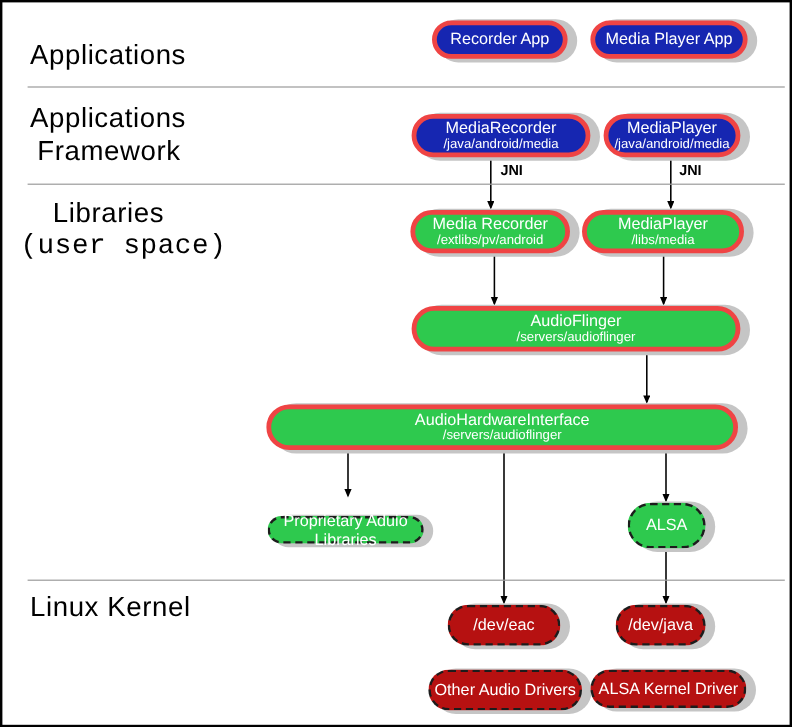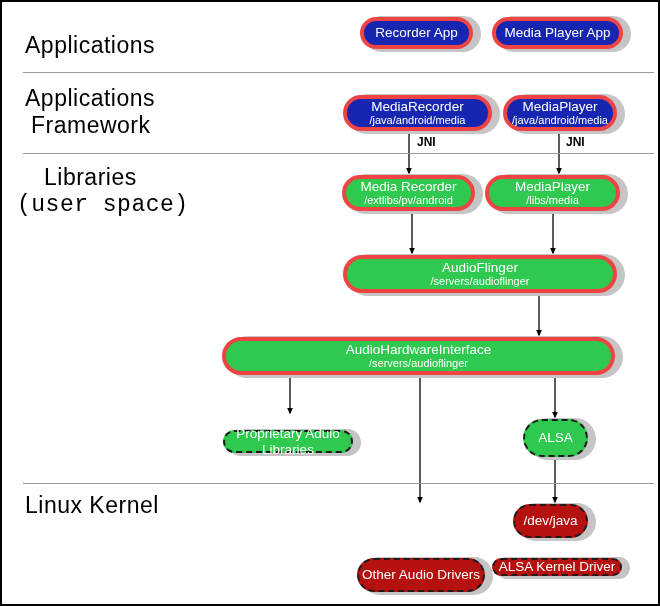--- a/index.html
+++ b/index.html
@@ -107,22 +107,25 @@
       <div class="ttl">AudioHardwareInterface</div>
       <div class="sub">/servers/audioflinger</div>
     </div>
     <div class="node green dashed" style="left: 221px; top: 428px; width: 130px; height: 23px;">
       <div class="ttl">Proprietary Aduio</div>
       <div class="ttl">Libraries</div>
     </div>
     <div class="node green dashed" style="left: 521px; top: 417px; width: 65px; height: 38px;">
       <div class="ttl">ALSA</div>
     </div>
+    <div class="node red dashed" style="left: 371px; top: 502px; width: 94px; height: 34px;">
+      <div class="ttl">/dev/eac</div>
+    </div>
     <div class="node red dashed" style="left: 511px; top: 502px; width: 75px; height: 34px;">
       <div class="ttl">/dev/java</div>
     </div>
     <div class="node red dashed" style="left: 355px; top: 556px; width: 128px; height: 34px;">
       <div class="ttl">Other Audio Drivers</div>
     </div>
-    <div class="node red dashed" style="left: 490px; top: 556px; width: 130px; height: 18px;">
+    <div class="node red dashed" style="left: 490px; top: 556px; width: 130px; height: 32px;">
       <div class="ttl">ALSA Kernel Driver</div>
     </div>
   </div>
 
 </body></html>

